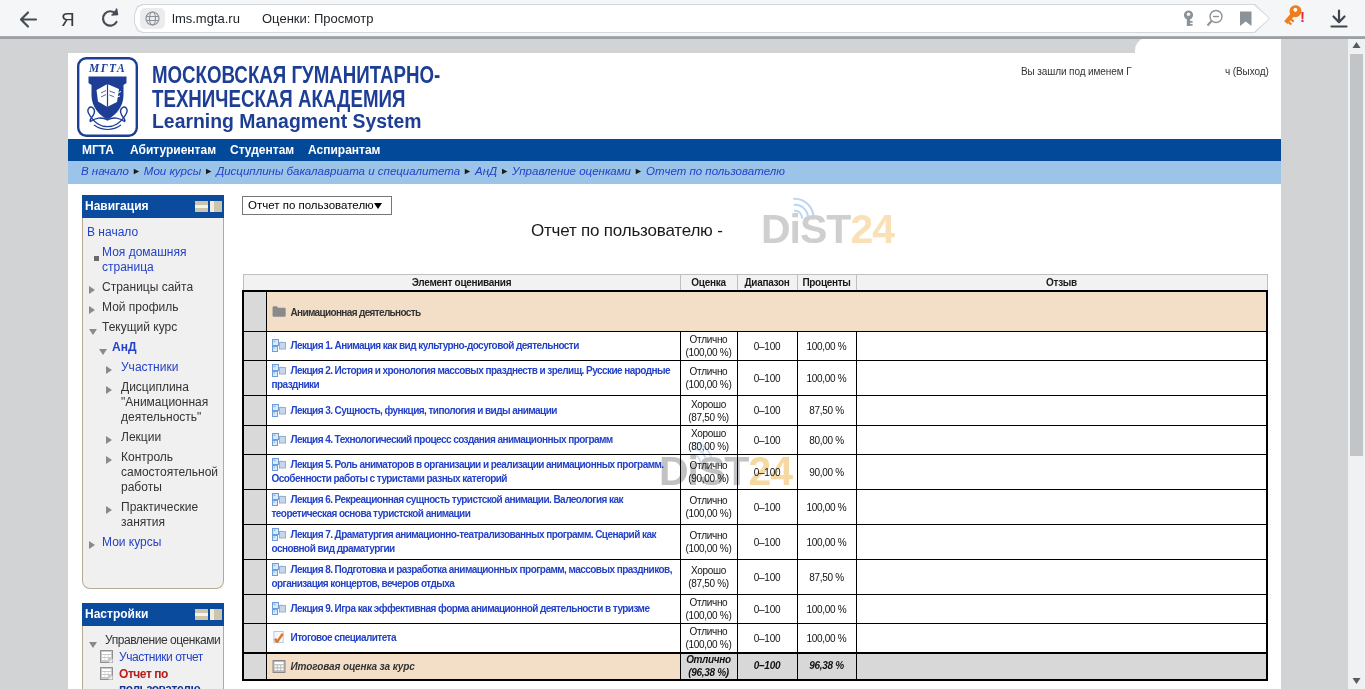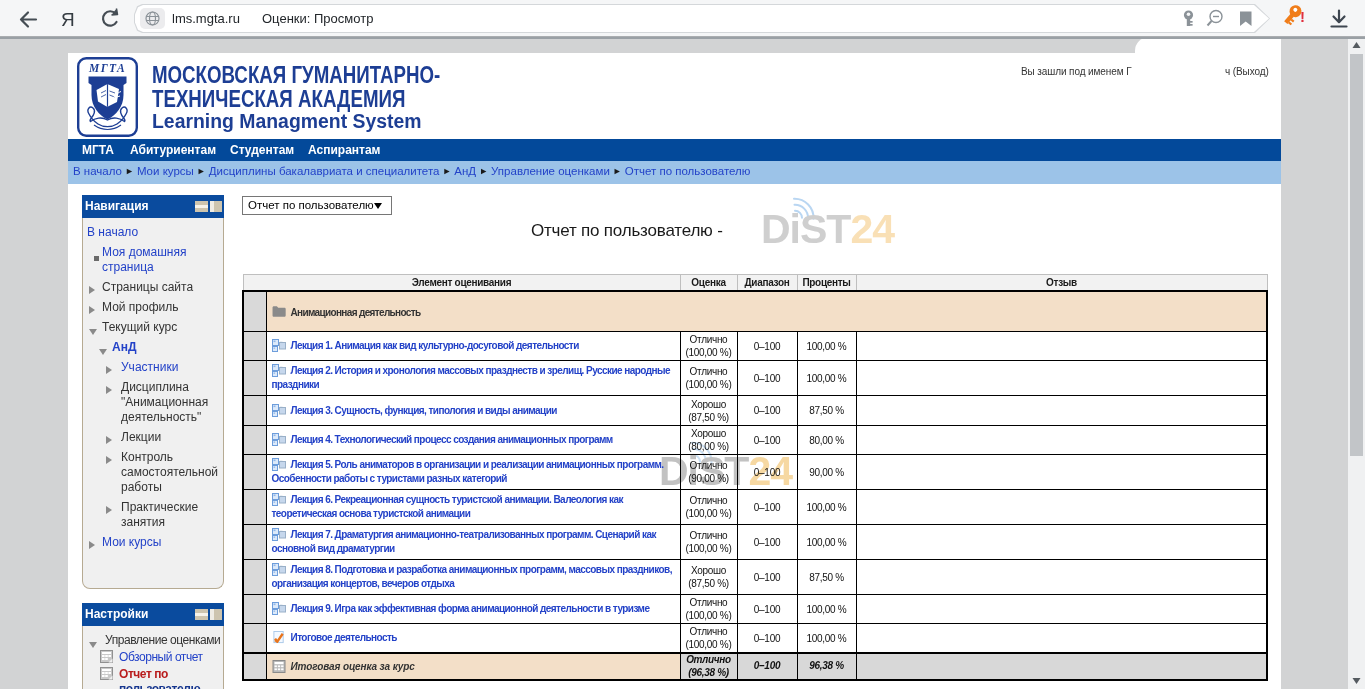--- a/index.html
+++ b/index.html
@@ -110,21 +110,21 @@
   <div class="loggedin" style="left:953px; top:13px;">Вы зашли под именем Г</div>
   <div class="loggedin" style="left:1157px; top:13px;">ч (Выход)</div>
 
   <div id="navbar">
     <span style="left:14px;">МГТА</span>
     <span style="left:62px;">Абитуриентам</span>
     <span style="left:162px;">Студентам</span>
     <span style="left:240px;">Аспирантам</span>
   </div>
   <div id="crumbs">
-      <div style="padding:4px 0 0 5px;">
+      <div style="padding:4px 0 0 13px;font-style:italic;">
     <a href="#">В начало</a><span class="sep">►</span><a href="#">Мои курсы</a><span class="sep">►</span><a href="#">Дисциплины бакалавриата и специалитета</a><span class="sep">►</span><a href="#">АнД</a><span class="sep">►</span><a href="#">Управление оценками</a><span class="sep">►</span><a href="#">Отчет по пользователю</a>
   </div>
     </div>
 
   <div class="blockhead" style="top:142px;">Навигация<span class="ic1"></span><span class="ic2"></span></div>
   <div class="blockbody" style="top:165px; height:371px; border-radius:0 0 8px 8px; padding-top:5px;">
     <div class="item" style="padding-left:4px;"><a href="#">В начало</a></div>
     <div class="item" style="padding-left:19px;"><span class="icw" style="left:11px; top:7px;"><span class="sqb"></span></span><a href="#">Моя домашняя страница</a></div>
     <div class="item" style="padding-left:19px;"><span class="icw" style="left:6px; top:5px;"><span class="tri-r"></span></span><span class="plain">Страницы сайта</span></div>
     <div class="item" style="padding-left:19px;"><span class="icw" style="left:6px; top:5px;"><span class="tri-r"></span></span><span class="plain">Мой профиль</span></div>
@@ -145,21 +145,21 @@
             <rect x="0.5" y="0.5" width="12" height="12" fill="#c9c9c9" stroke="#909090"></rect>
             <path d="M12.5 8.5 L8.5 12.5 L12.5 12.5 Z" fill="#efefef"></path>
             <rect x="2" y="2" width="9" height="2" fill="#fff"></rect>
             <g fill="#fff">
               <rect x="2" y="5" width="2.6" height="2"></rect>
               <rect x="5.2" y="5" width="2.6" height="2"></rect>
               <rect x="8.4" y="5" width="2.6" height="2"></rect>
               <rect x="2" y="8" width="2.6" height="2"></rect>
               <rect x="5.2" y="8" width="2.6" height="2"></rect>
             </g>
-          </svg></span><a href="#">Обзорный отчет</a></div>
+          </svg></span><a href="#">Участники отчет</a></div>
     <div class="item sitem" style="padding-left:36px;"><span class="icw" style="left:17px; top:1px;"><svg width="13" height="13" viewBox="0 0 13 13">
             <rect x="0.5" y="0.5" width="12" height="12" fill="#c9c9c9" stroke="#909090"></rect>
             <path d="M12.5 8.5 L8.5 12.5 L12.5 12.5 Z" fill="#efefef"></path>
             <rect x="2" y="2" width="9" height="2" fill="#fff"></rect>
             <g fill="#fff">
               <rect x="2" y="5" width="2.6" height="2"></rect>
               <rect x="5.2" y="5" width="2.6" height="2"></rect>
               <rect x="8.4" y="5" width="2.6" height="2"></rect>
               <rect x="2" y="8" width="2.6" height="2"></rect>
               <rect x="5.2" y="8" width="2.6" height="2"></rect>
@@ -346,21 +346,21 @@
           <td class="c">0–100</td>
           <td class="c">100,00 %</td>
           <td class="br"></td>
         </tr>
       <tr style="height:29px;">
           <td class="ind bl"></td>
           <td class="ttl"><svg class="aicon" width="14" height="14" viewBox="0 0 14 14">
               <rect x="1.5" y="0.5" width="10" height="12" fill="#f4f9ff" stroke="#a8c8e8"></rect>
               <path d="M2.8 8.2 L5.2 11.5 L11 3" stroke="#e8741c" stroke-width="2.6" fill="none" stroke-linejoin="round"></path>
               <path d="M2.8 8.2 L4 11.8 L2.2 11.2 Z" fill="#e8741c"></path>
-            </svg><a href="#">Итоговое деятельность</a></td>
+            </svg><a href="#">Итоговое специалитета</a></td>
           <td class="c">Отлично<br>(100,00 %)</td>
           <td class="c">0–100</td>
           <td class="c">100,00 %</td>
           <td class="br"></td>
         </tr>
       <tr class="tot" style="height:25px;">
           <td class="ind bl"></td>
           <td class="cat2"><svg class="aicon" width="13" height="13" viewBox="0 0 13 13" style="vertical-align:-3px;">
               <rect x="0.5" y="0.5" width="12" height="12" fill="#b9b9b9" stroke="#8a8a8a"></rect>
               <rect x="2" y="2" width="9" height="2.2" fill="#fff"></rect>

